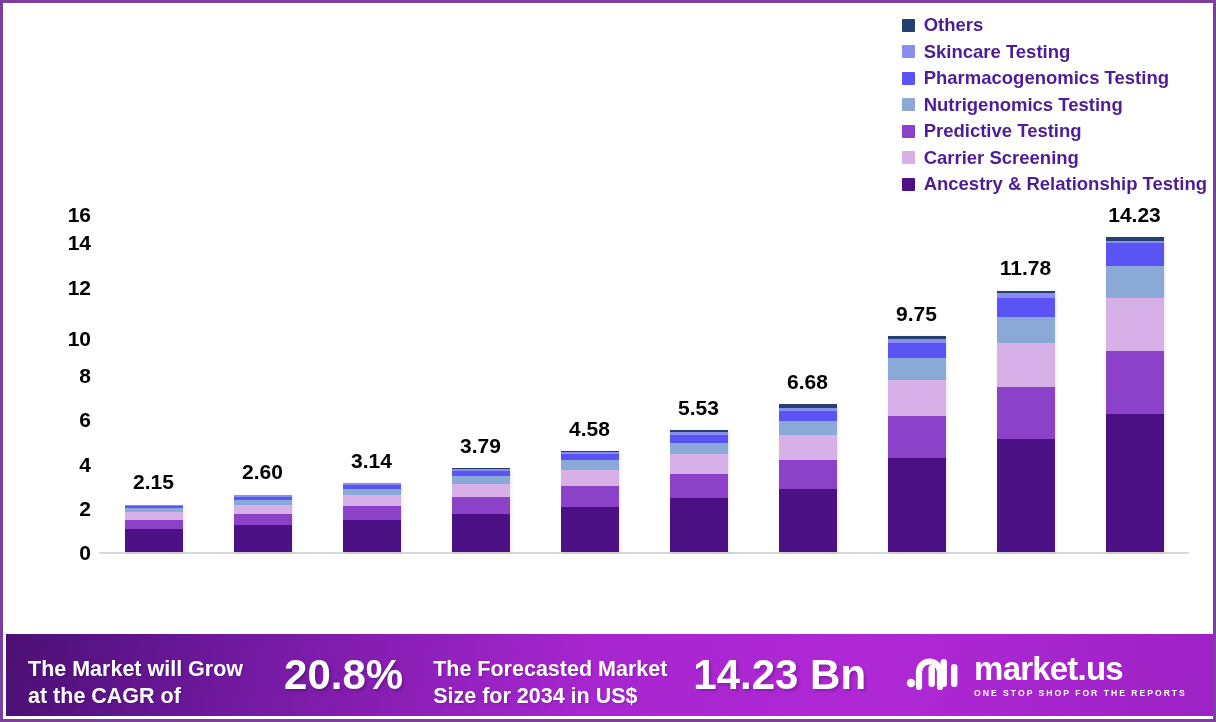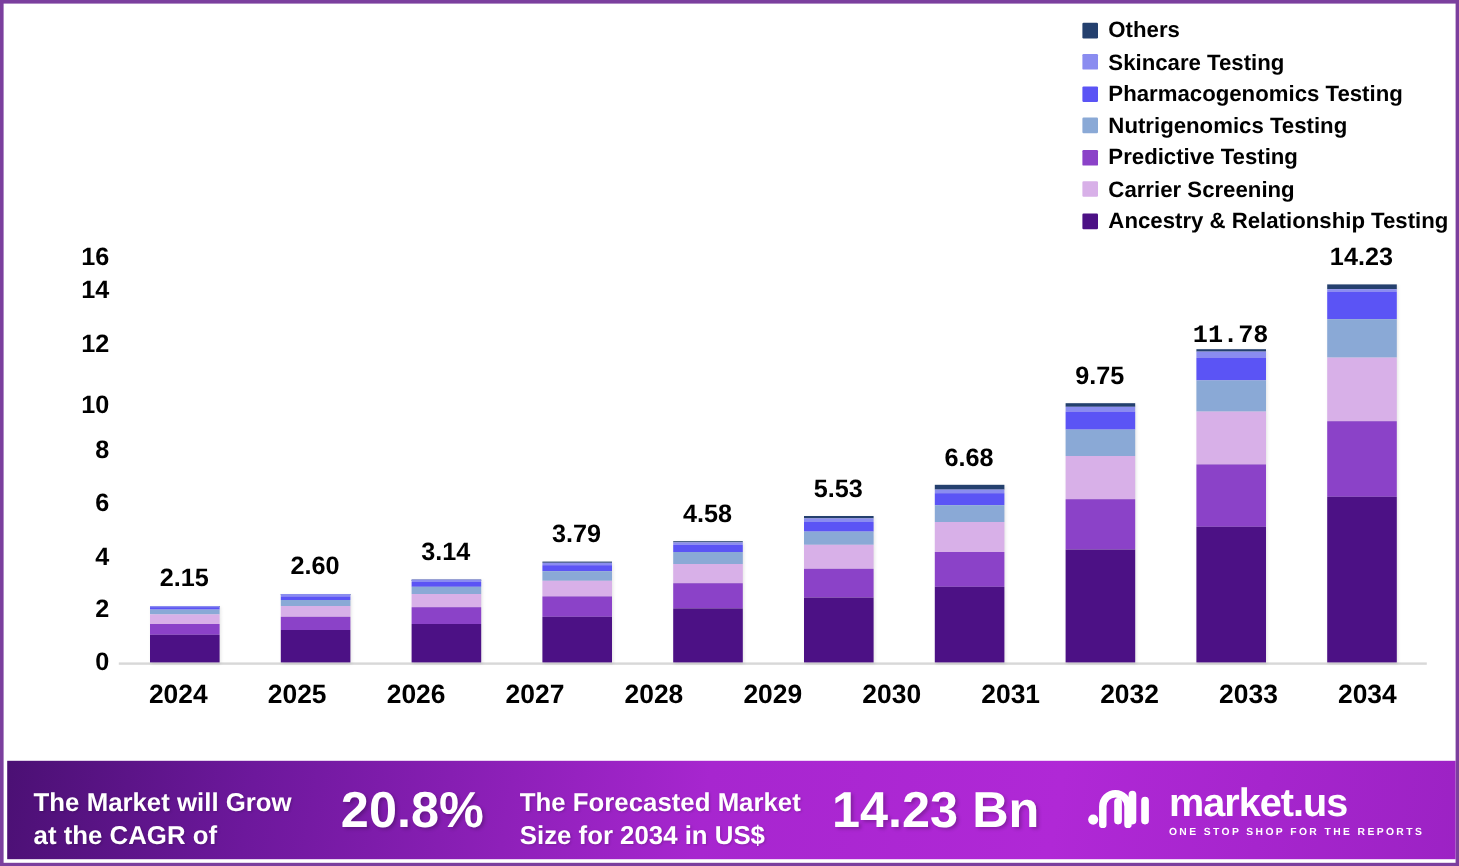--- a/index.html
+++ b/index.html
@@ -40,21 +40,21 @@
   }
   .legend-row{
     display:flex;align-items:center;height:26.5px;
     white-space:nowrap;
   }
   .legend-swatch{
     width:13px;height:13px;margin-right:9px;flex:none;
     border-radius:1px;
   }
   .legend-label{
-    font-size:18.5px;font-weight:bold;color:#000000;
+    font-size:18.5px;font-weight:bold;color:#4c1d95;
     line-height:1;
   }
 
   
   .plot{
     position:absolute;left:0;top:195px;width:1216px;height:365px;
   }
   .y-axis{
     position:absolute;left:38px;top:0;width:50px;height:358px;
   }
@@ -288,50 +288,37 @@
         <div class="bar-col">
           <div class="bar" style="height: 260.632px;">
             <div class="seg" title="Ancestry &amp; Relationship Testing: 5.12" style="height: 43.4635%; background: rgb(76, 17, 133);"></div>
             <div class="seg" title="Predictive Testing: 2.33" style="height: 19.7793%; background: rgb(139, 66, 200);"></div>
             <div class="seg" title="Carrier Screening: 1.98" style="height: 16.8081%; background: rgb(216, 176, 232);"></div>
             <div class="seg" title="Nutrigenomics Testing: 1.2" style="height: 10.1868%; background: rgb(138, 169, 214);"></div>
             <div class="seg" title="Pharmacogenomics Testing: 0.83" style="height: 7.04584%; background: rgb(91, 84, 245);"></div>
             <div class="seg" title="Skincare Testing: 0.24" style="height: 2.03735%; background: rgb(138, 140, 240);"></div>
             <div class="seg" title="Others: 0.08" style="height: 0.679117%; background: rgb(36, 64, 110);"></div>
           </div>
-          <div class="bar-total" style="bottom: 261px; font-family: Liberation Mono, monospace;">11.78</div>
+          <div class="bar-total" style="bottom: 274px;">11.78</div>
         </div>
         <div class="bar-col">
           <div class="bar" style="height: 314.839px;">
             <div class="seg" title="Ancestry &amp; Relationship Testing: 6.25" style="height: 43.9213%; background: rgb(76, 17, 133);"></div>
             <div class="seg" title="Predictive Testing: 2.82" style="height: 19.8173%; background: rgb(139, 66, 200);"></div>
             <div class="seg" title="Carrier Screening: 2.4" style="height: 16.8658%; background: rgb(216, 176, 232);"></div>
             <div class="seg" title="Nutrigenomics Testing: 1.46" style="height: 10.26%; background: rgb(138, 169, 214);"></div>
             <div class="seg" title="Pharmacogenomics Testing: 1.02" style="height: 7.16796%; background: rgb(91, 84, 245);"></div>
             <div class="seg" title="Skincare Testing: 0.13" style="height: 0.913563%; background: rgb(138, 140, 240);"></div>
             <div class="seg" title="Others: 0.15" style="height: 1.05411%; background: rgb(36, 64, 110);"></div>
           </div>
           <div class="bar-total" style="bottom: 326.839px;">14.23</div>
         </div>
       </div>
   </div>
 
-  <div class="x-axis" id="x-axis">
-      <div class="x-label">2024</div>
-      <div class="x-label">2025</div>
-      <div class="x-label">2026</div>
-      <div class="x-label">2027</div>
-      <div class="x-label">2028</div>
-      <div class="x-label">2029</div>
-      <div class="x-label">2030</div>
-      <div class="x-label">2031</div>
-      <div class="x-label">2032</div>
-      <div class="x-label">2033</div>
-      <div class="x-label">2034</div>
-    </div>
 
   <div class="banner">
     <div class="banner-text b-cagr-text">
       <div>The Market will Grow</div>
       <div>at the CAGR of</div>
     </div>
     <div class="banner-big b-cagr-val">20.8%</div>
     <div class="banner-text b-size-text">
       <div>The Forecasted Market</div>
       <div>Size for 2034 in US$</div>

